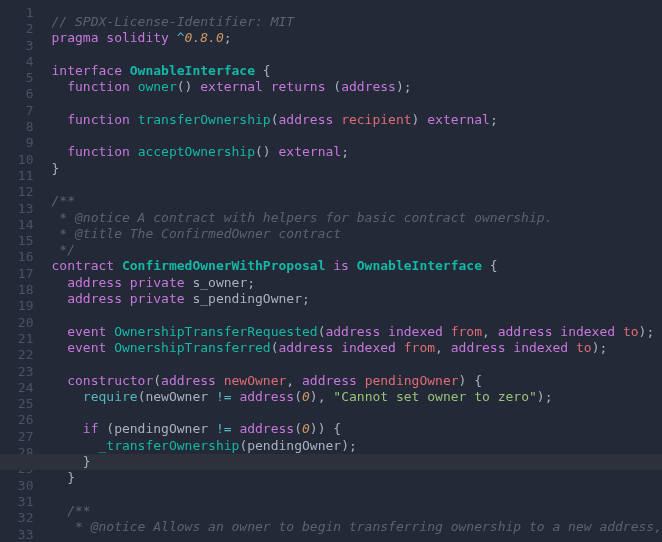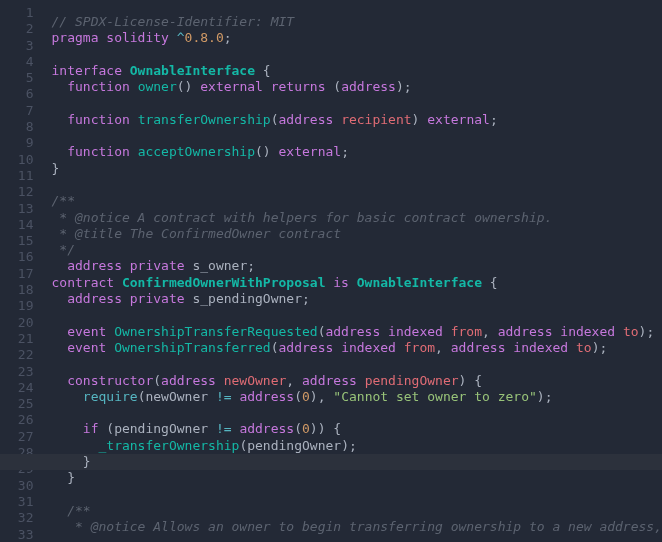--- a/index.html
+++ b/index.html
@@ -10,21 +10,21 @@
 .code { flex:1; padding:14px 0 5px 10px; position:relative; }
 .line { height:16.3px; white-space:pre; }
 .line.hl { background:#2c313c; position:relative; }
 .line.hl::before { content:""; position:absolute; left:-52px; top:0; width:52px; height:16.3px; background:#2c313c; }
 .c-comment { color:#5c6370; font-style:italic; }
 .c-keyword { color:#c678dd; }
 .c-type { color:#c678dd;text-align:right; }
 .c-builtin { color:#56b6c2; }
 .c-func { color:#14b8a6; }
 .c-string { color:#98c379; }
-.c-num { color:#d19a66; }
+.c-num { color:#d19a66;font-style:italic; }
 .c-ident { color:#14b8a6;font-weight:bold; }
 .c-param { color:#e06c75; }
 .c-punc { color:#abb2bf; }
 .c-op { color:#56b6c2; }
 .c-plain { color:#abb2bf; }
 .c-indent { color:#3b4048; }
 </style>
 </head>
 <body>
 
@@ -73,22 +73,22 @@
       <div class="line"></div>
       <div class="line"><span class="c-indent">  </span><span class="c-keyword">function</span><span class="c-plain"> </span><span class="c-func">transferOwnership</span><span class="c-punc">(</span><span class="c-type">address</span><span class="c-plain"> </span><span class="c-param">recipient</span><span class="c-punc">)</span><span class="c-plain"> </span><span class="c-keyword">external</span><span class="c-punc">;</span></div>
       <div class="line"></div>
       <div class="line"><span class="c-indent">  </span><span class="c-keyword">function</span><span class="c-plain"> </span><span class="c-func">acceptOwnership</span><span class="c-punc">()</span><span class="c-plain"> </span><span class="c-keyword">external</span><span class="c-punc">;</span></div>
       <div class="line"><span class="c-punc">}</span></div>
       <div class="line"></div>
       <div class="line"><span class="c-comment">/**</span></div>
       <div class="line"><span class="c-comment"> * @notice A contract with helpers for basic contract ownership.</span></div>
       <div class="line"><span class="c-comment"> * @title The ConfirmedOwner contract</span></div>
       <div class="line"><span class="c-comment"> */</span></div>
+      <div class="line"><span class="c-keyword">contract</span><span class="c-plain"> </span><span class="c-ident">ConfirmedOwnerWithProposal</span><span class="c-plain"> </span><span class="c-keyword">is</span><span class="c-plain"> </span><span class="c-ident">OwnableInterface</span><span class="c-plain"> </span><span class="c-punc">{</span></div>
       <div class="line"><span class="c-indent">  </span><span class="c-type">address</span><span class="c-plain"> </span><span class="c-keyword">private</span><span class="c-plain"> </span><span class="c-plain">s_owner</span><span class="c-punc">;</span></div>
-      <div class="line"><span class="c-keyword">contract</span><span class="c-plain"> </span><span class="c-ident">ConfirmedOwnerWithProposal</span><span class="c-plain"> </span><span class="c-keyword">is</span><span class="c-plain"> </span><span class="c-ident">OwnableInterface</span><span class="c-plain"> </span><span class="c-punc">{</span></div>
       <div class="line"><span class="c-indent">  </span><span class="c-type">address</span><span class="c-plain"> </span><span class="c-keyword">private</span><span class="c-plain"> </span><span class="c-plain">s_pendingOwner</span><span class="c-punc">;</span></div>
       <div class="line"></div>
       <div class="line"><span class="c-indent">  </span><span class="c-keyword">event</span><span class="c-plain"> </span><span class="c-func">OwnershipTransferRequested</span><span class="c-punc">(</span><span class="c-type">address</span><span class="c-plain"> </span><span class="c-keyword">indexed</span><span class="c-plain"> </span><span class="c-param">from</span><span class="c-punc">,</span><span class="c-plain"> </span><span class="c-type">address</span><span class="c-plain"> </span><span class="c-keyword">indexed</span><span class="c-plain"> </span><span class="c-param">to</span><span class="c-punc">)</span><span class="c-punc">;</span></div>
       <div class="line"><span class="c-indent">  </span><span class="c-keyword">event</span><span class="c-plain"> </span><span class="c-func">OwnershipTransferred</span><span class="c-punc">(</span><span class="c-type">address</span><span class="c-plain"> </span><span class="c-keyword">indexed</span><span class="c-plain"> </span><span class="c-param">from</span><span class="c-punc">,</span><span class="c-plain"> </span><span class="c-type">address</span><span class="c-plain"> </span><span class="c-keyword">indexed</span><span class="c-plain"> </span><span class="c-param">to</span><span class="c-punc">)</span><span class="c-punc">;</span></div>
       <div class="line"></div>
       <div class="line"><span class="c-indent">  </span><span class="c-keyword">constructor</span><span class="c-punc">(</span><span class="c-type">address</span><span class="c-plain"> </span><span class="c-param">newOwner</span><span class="c-punc">,</span><span class="c-plain"> </span><span class="c-type">address</span><span class="c-plain"> </span><span class="c-param">pendingOwner</span><span class="c-punc">)</span><span class="c-plain"> </span><span class="c-punc">{</span></div>
       <div class="line"><span class="c-indent">    </span><span class="c-builtin">require</span><span class="c-punc">(</span><span class="c-plain">newOwner </span><span class="c-op">!=</span><span class="c-plain"> </span><span class="c-type">address</span><span class="c-punc">(</span><span class="c-num">0</span><span class="c-punc">)</span><span class="c-punc">,</span><span class="c-plain"> </span><span class="c-string">"Cannot set owner to zero"</span><span class="c-punc">)</span><span class="c-punc">;</span></div>
       <div class="line"></div>
       <div class="line"><span class="c-indent">    </span><span class="c-keyword">if</span><span class="c-plain"> </span><span class="c-punc">(</span><span class="c-plain">pendingOwner </span><span class="c-op">!=</span><span class="c-plain"> </span><span class="c-type">address</span><span class="c-punc">(</span><span class="c-num">0</span><span class="c-punc">)</span><span class="c-punc">)</span><span class="c-plain"> </span><span class="c-punc">{</span></div>
       <div class="line"><span class="c-indent">      </span><span class="c-func">_transferOwnership</span><span class="c-punc">(</span><span class="c-plain">pendingOwner</span><span class="c-punc">)</span><span class="c-punc">;</span></div>

